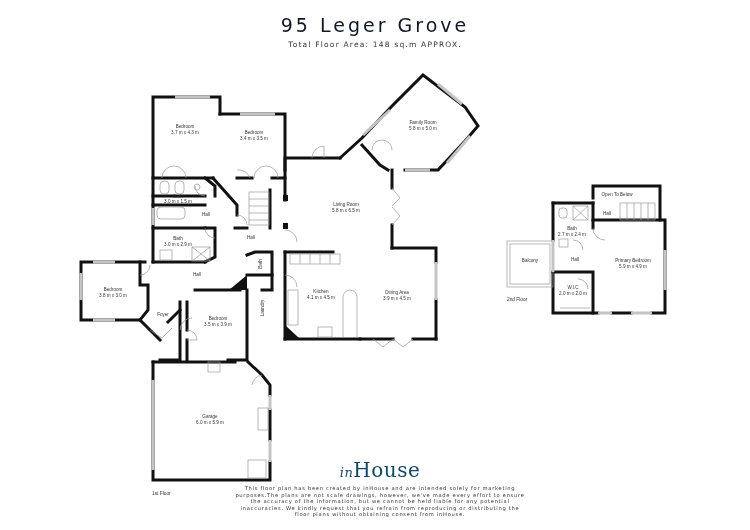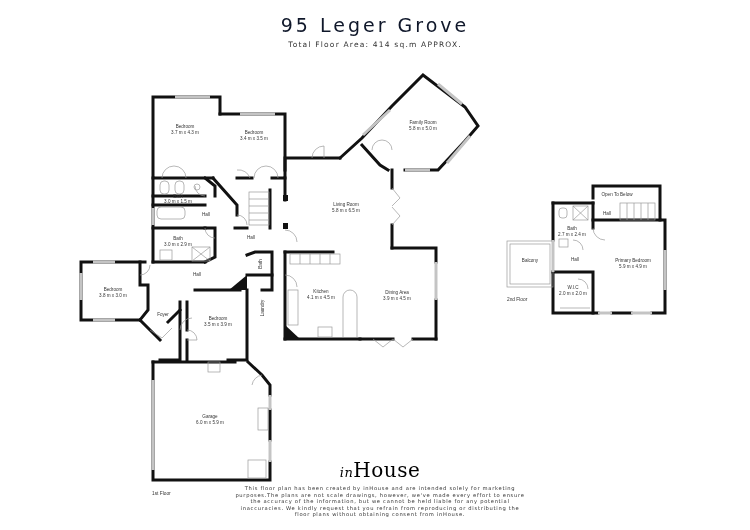--- a/index.html
+++ b/index.html
@@ -2,29 +2,29 @@
 <html><head>
   <meta charset="utf-8">
   <style>
     html, body { margin: 0; padding: 0; background: #ffffff; }
     body { width: 750px; height: 530px; position: relative; overflow: hidden; font-family: "DejaVu Sans", sans-serif; color: #222; }
     .title { position: absolute; left: 0; width: 750px; top: 14px; text-align: center; font-size: 19px; letter-spacing: 3px; color: #0f172a; font-family: "DejaVu Sans", sans-serif; font-weight: normal; }
     .subtitle { position: absolute; left: 0; width: 750px; top: 40px; text-align: center; font-size: 7.5px; letter-spacing: 1.2px; color: #333; }
     svg.plan { position: absolute; left: 0; top: 0; }
     .rlabel { font-family: "Liberation Sans", sans-serif; font-size: 4.6px; fill: #333; text-anchor: middle; }
     .floor-label { position: absolute; font-family: "Liberation Sans", sans-serif; font-size: 4.8px; color: #333; }
-    .logo { position: absolute; left: 330px; top: 458px; width: 100px; text-align: center; font-family: "DejaVu Serif", serif; font-size: 20px; color: #000000; letter-spacing: 0.5px; }
+    .logo { position: absolute; left: 330px; top: 458px; width: 100px; text-align: center; font-family: "DejaVu Serif", serif; font-size: 20px; color: #0c4a6e; letter-spacing: 0.5px; }
     .logo .pre { font-style: italic; font-size: 13px; }
     .disclaimer { position: absolute; left: 225px; top: 485px; width: 310px; text-align: center; font-family: "DejaVu Sans", sans-serif; font-size: 5.2px; line-height: 6.6px; letter-spacing: 0.7px; color: #333; }
   </style>
 </head>
 <body>
 
 <div class="title">95 Leger Grove</div>
-<div class="subtitle">Total Floor Area: 414 sq.m APPROX.</div>
+<div class="subtitle">Total Floor Area: 148 sq.m APPROX.</div>
 
 <svg class="plan" width="750" height="530" viewBox="0 0 750 530" xmlns="http://www.w3.org/2000/svg">
   <g fill="none" stroke="#111" stroke-width="3" stroke-linecap="square">
 
     <polyline points="220,114 220,97 153,97 153,178 213,178"></polyline>
 
     <polyline points="220,114 285,114 285,178 272,178"></polyline>
     <line x1="237" y1="178" x2="252" y2="178"></line>
 
     <polyline points="285,170 285,158 340,158"></polyline>

